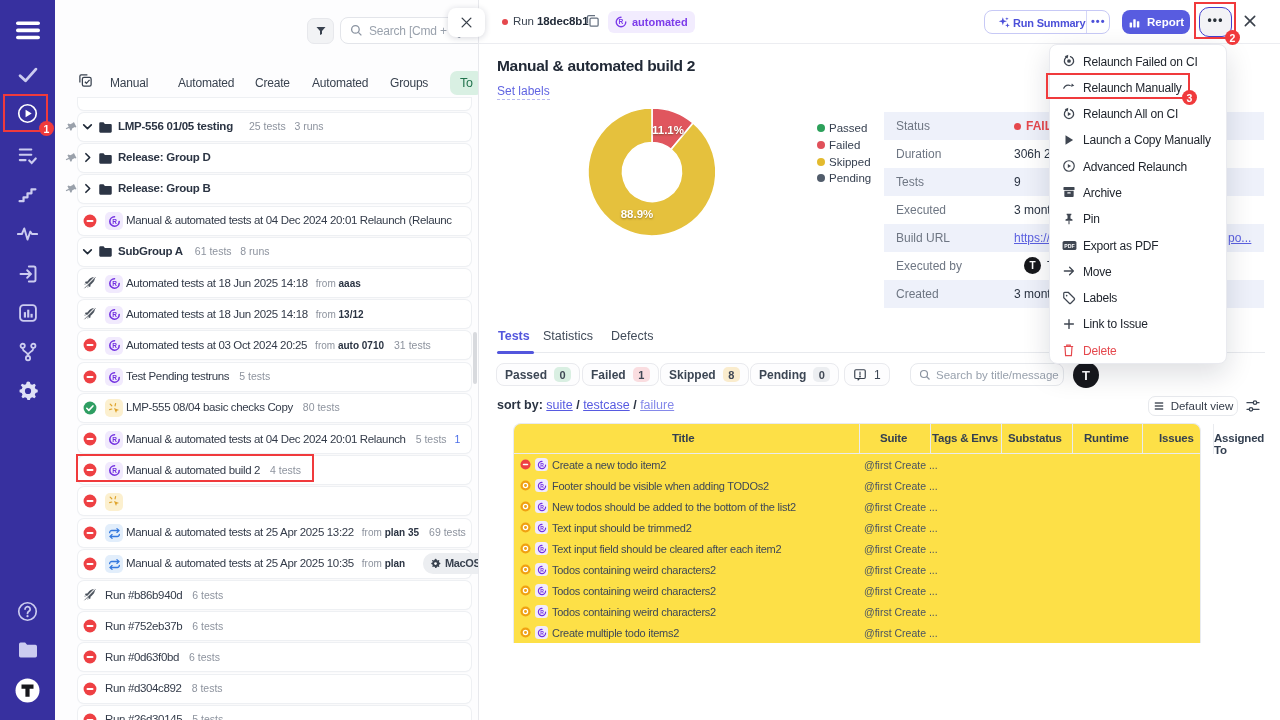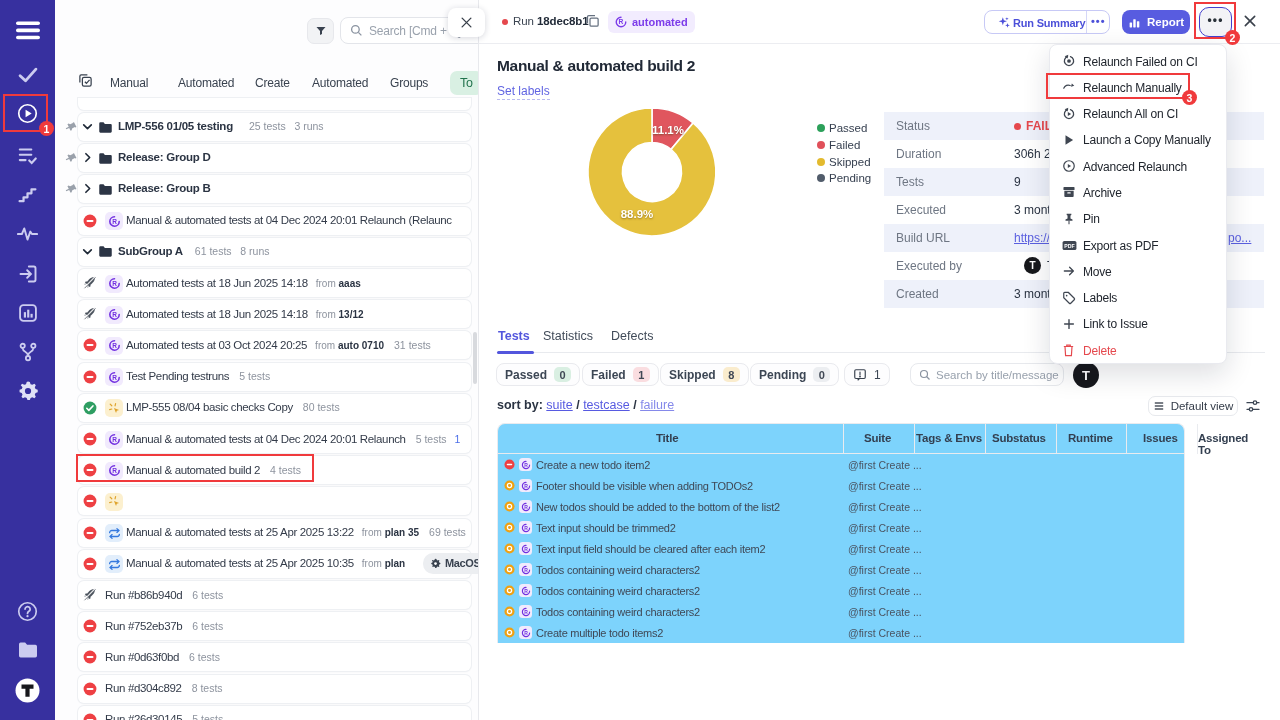--- a/index.html
+++ b/index.html
@@ -73,21 +73,21 @@
   .fchip { position:absolute; top:363px; height:23px; border:1px solid #e9eaee; border-radius:8px; background:#fdfdfe; display:flex; align-items:center; font-size:12px; color:#3c4654; font-weight:bold; padding:0 8px; gap:7px;}
   .fchip .bdg { font-weight:bold; font-size:11px; border-radius:5px; padding:1.5px 5.5px; color:#404855;}
   .srch2 { position:absolute; left:431px; top:363px; width:154px; height:23px; border:1px solid #e7e9ed; border-radius:8px; display:flex; align-items:center; padding-left:8px; gap:5px; color:#98a1ad; font-size:11.5px; overflow:hidden; white-space:nowrap;}
   .avat { position:absolute; left:594px; top:362px; width:26px; height:26px; border-radius:50%; background:#17181c; color:#fff; font-size:13px; font-weight:bold; display:flex; align-items:center; justify-content:center;}
 
   .sortrow { position:absolute; left:18px; top:398px; font-size:12.5px; color:#2a3342; font-weight:bold;}
   .sortrow a { color:#575ae1; font-weight:normal; text-decoration:underline; }
   .dvbtn { position:absolute; left:669px; top:396px; width:90px; height:20px; border:1px solid #e7e9ed; border-radius:7px; background:#fff; display:flex; align-items:center; justify-content:center; gap:6px; font-size:11.5px; color:#333b48; }
   .slid { position:absolute; left:766px; top:399px; }
 
-  .ttable { position:absolute; left:18px; top:423px; width:688px; height:220px; border:1px solid #e9ebef; border-radius:8px 8px 0 0; border-bottom:none; background:#7dd3fc;}
+  .ttable { position:absolute; left:34px; top:423px; width:688px; height:220px; border:1px solid #e9ebef; border-radius:8px 8px 0 0; border-bottom:none; background:#fde047;}
   .thead { position:relative; height:30px; border-bottom:1px solid #e9ebef; font-size:11.5px; font-weight:bold; color:#333f50; letter-spacing:-0.2px;}
   .thead span { position:absolute; top:8px; }
   .vline { position:absolute; top:0; width:1px; height:30px; background:#e9ebef; }
   .trow { position:relative; height:21px; font-size:11.5px; color:#3f4856; }
   .trow .ti { position:absolute; left:38px; top:5px; font-size:11px; letter-spacing:-0.25px; white-space:nowrap;}
   .trow .su { position:absolute; left:350px; top:4.5px; font-size:10.5px; color:#4a5462; }
   .tst { position:absolute; left:6px; top:5px; }
   .tri { position:absolute; left:21px; top:4px; width:13px; height:13px; border-radius:3.5px; background:#f1ebfd; display:flex; align-items:center; justify-content:center;}
 
   

